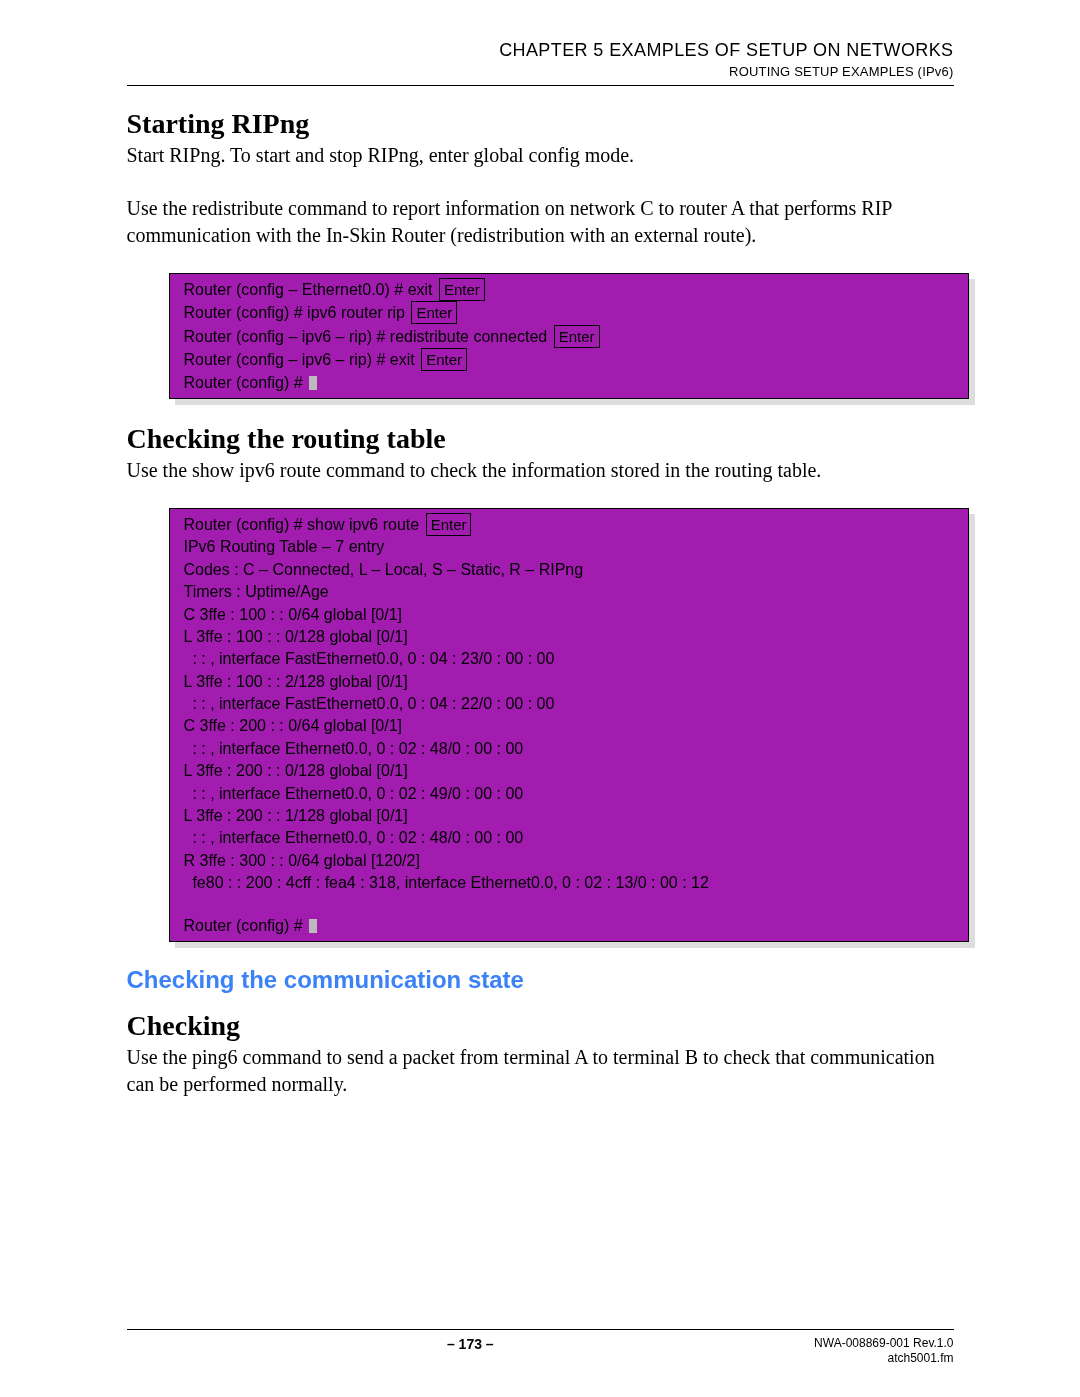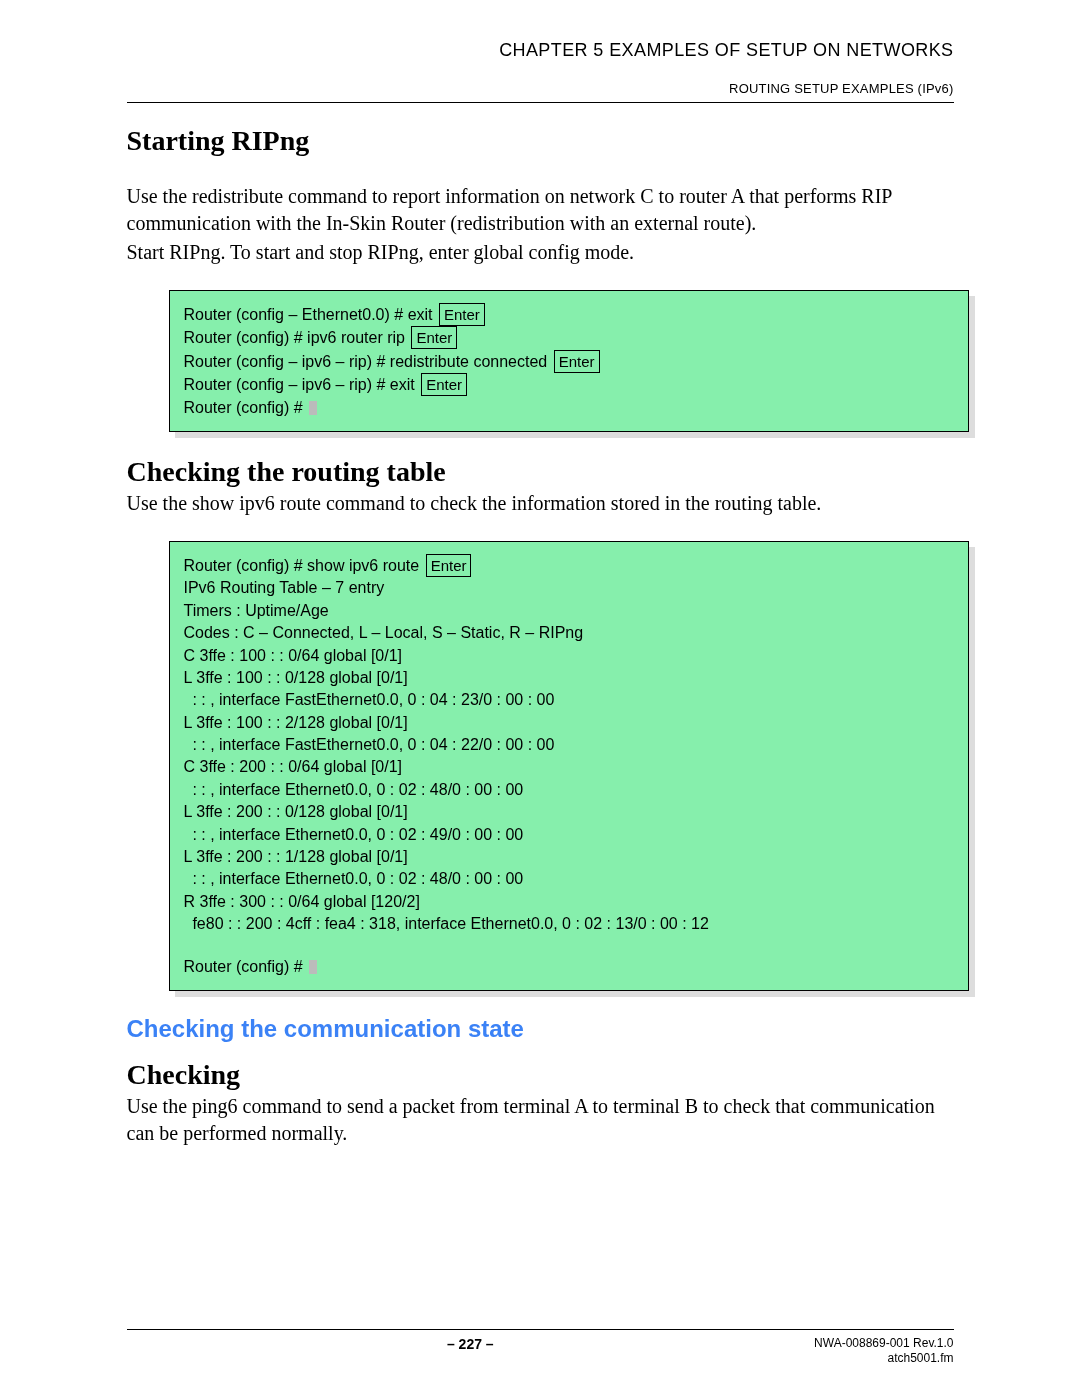--- a/index.html
+++ b/index.html
@@ -22,21 +22,21 @@
     margin-bottom: 6px;
   }
   .hdr .chapter {
     font-family: Arial, Helvetica, sans-serif;
     font-size: 18px;
     letter-spacing: 0.4px;
   }
   .hdr .sub {
     font-family: Arial, Helvetica, sans-serif;
     font-size: 13px;
-    margin-top: 20px;
+    margin-top: 3px;
     letter-spacing: 0.2px;
   }
   .hrule {
     border-top: 1px solid #000;
     margin: 6px 0 22px 0;
   }
   .section-label {
     font-family: "Times New Roman", Times, serif;
     font-weight: bold;
     font-size: 28px;
@@ -58,23 +58,23 @@
     top: 6px;
     left: 6px;
     right: -6px;
     bottom: -6px;
     background: #ddd;
     z-index: 0;
   }
   .codebox {
     position: relative;
     border: 1px solid #000;
-    background: #86efac;
+    background: #a21caf;
     z-index: 1;
-    padding: 12px 14px;
+    padding: 4px 14px;
     font-family: Arial, Helvetica, sans-serif;
     font-size: 16px;
     line-height: 1.4;
   }
   .codeline {
     white-space: pre-wrap;
   }
   .enter {
     display: inline-block;
     border: 1px solid #000;
@@ -128,44 +128,44 @@
 
 <div class="page">
 
   <div class="hdr">
     <div class="chapter">CHAPTER 5   EXAMPLES OF SETUP ON NETWORKS</div>
     <div class="sub">ROUTING SETUP EXAMPLES (IPv6)</div>
   </div>
   <div class="hrule"></div>
 
   <div class="section-label">Starting RIPng</div>
+  <div class="body-text">Start RIPng. To start and stop RIPng, enter global config mode.</div>
   <div class="body-text" style="margin-top:26px;">Use the redistribute command to report information on network C to router A that performs RIP communication with the In-Skin Router (redistribution with an external route).</div>
-  <div class="body-text">Start RIPng. To start and stop RIPng, enter global config mode.</div>
 
   <div class="codebox-wrap">
     <div class="codebox-shadow"></div>
     <div class="codebox">
       <div class="codeline"><span>Router (config – Ethernet0.0) # exit</span> <span class="enter">Enter</span></div>
       <div class="codeline"><span>Router (config) # ipv6 router rip</span> <span class="enter">Enter</span></div>
       <div class="codeline"><span>Router (config – ipv6 – rip) # redistribute connected</span> <span class="enter">Enter</span></div>
       <div class="codeline"><span>Router (config – ipv6 – rip) # exit</span> <span class="enter">Enter</span></div>
       <div class="codeline"><span>Router (config) #</span> <span class="caret"></span></div>
     </div>
   </div>
 
   <div class="section-label">Checking the routing table</div>
   <div class="body-text">Use the show ipv6 route command to check the information stored in the routing table.</div>
 
   <div class="codebox-wrap">
     <div class="codebox-shadow"></div>
     <div class="codebox">
       <div class="codeline"><span>Router (config) # show ipv6 route</span> <span class="enter">Enter</span></div>
       <div class="codeline">IPv6 Routing Table – 7 entry</div>
+      <div class="codeline">Codes : C – Connected, L – Local, S – Static, R – RIPng</div>
       <div class="codeline">Timers : Uptime/Age</div>
-      <div class="codeline">Codes : C – Connected, L – Local, S – Static, R – RIPng</div>
       <div class="codeline">C 3ffe : 100 : : 0/64 global [0/1]</div>
       <div class="codeline">L 3ffe : 100 : : 0/128 global [0/1]</div>
       <div class="codeline">  : : , interface FastEthernet0.0, 0 : 04 : 23/0 : 00 : 00</div>
       <div class="codeline">L 3ffe : 100 : : 2/128 global [0/1]</div>
       <div class="codeline">  : : , interface FastEthernet0.0, 0 : 04 : 22/0 : 00 : 00</div>
       <div class="codeline">C 3ffe : 200 : : 0/64 global [0/1]</div>
       <div class="codeline">  : : , interface Ethernet0.0, 0 : 02 : 48/0 : 00 : 00</div>
       <div class="codeline">L 3ffe : 200 : : 0/128 global [0/1]</div>
       <div class="codeline">  : : , interface Ethernet0.0, 0 : 02 : 49/0 : 00 : 00</div>
       <div class="codeline">L 3ffe : 200 : : 1/128 global [0/1]</div>
@@ -177,21 +177,21 @@
   </div>
 
   <div class="green-title">Checking the communication state</div>
   <div class="section-label" style="margin-top:16px;">Checking</div>
   <div class="body-text">Use the ping6 command to send a packet from terminal A to terminal B to check that communication can be performed normally.</div>
 
   <div class="footer">
     <div class="hrule"></div>
     <div class="footer-row">
       <div></div>
-      <div class="footer-center">– 227 –</div>
+      <div class="footer-center">– 173 –</div>
       <div class="footer-right">
         <div>NWA-008869-001 Rev.1.0</div>
         <div>atch5001.fm</div>
       </div>
     </div>
   </div>
 
 </div>
 
 </body></html>

